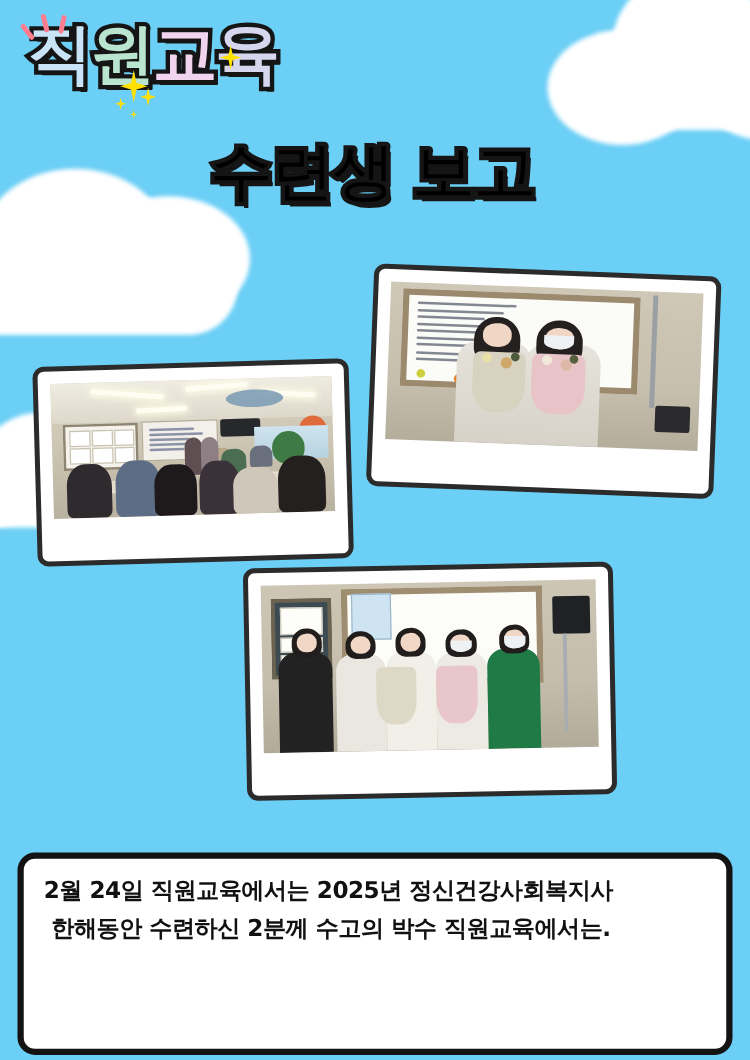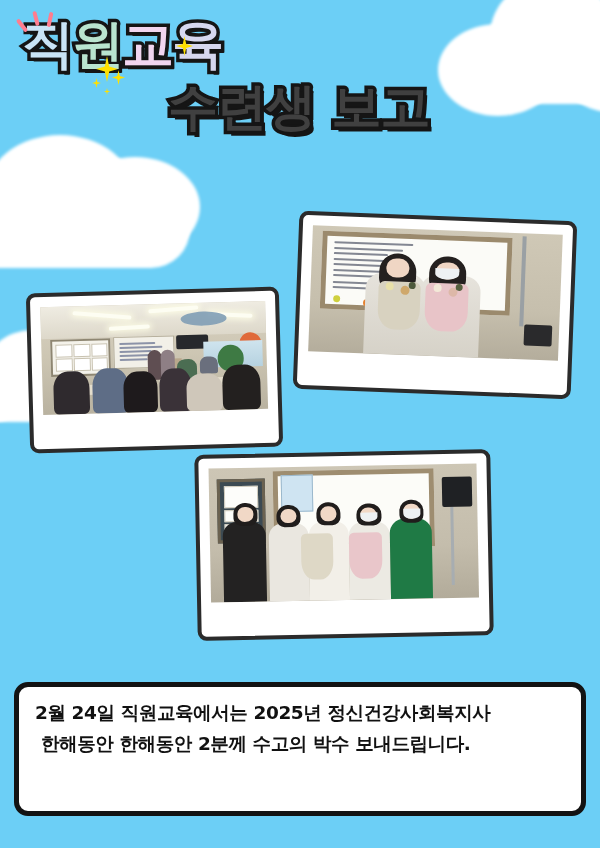--- a/index.html
+++ b/index.html
@@ -106,27 +106,27 @@
   #sparkle-a { left: 96px; top: 56px; width: 22px; height: 26px; }
   #sparkle-b { left: 112px; top: 70px; width: 13px; height: 15px; }
   #sparkle-c { left: 92px;  top: 78px; width: 9px;  height: 10px; }
   #sparkle-d { left: 104px; top: 88px; width: 6px;  height: 7px; }
   #sparkle-e { left: 176px; top: 36px; width: 17px; height: 20px; }
 
   
   #title-sub {
     position: absolute;
     left: 168px;
-    top: 74px;
+    top: 104px;
     z-index: 6;
     font-family: "DejaVu Sans", sans-serif;
     font-size: 50px;
-    font-weight: 700;
+    font-weight: 400;
     letter-spacing: -1px;
-    color: #404040;
+    color: #000000;
     -webkit-text-stroke: 7px #151515;
     paint-order: stroke fill;
     text-shadow: 4px 5px 0 #151515;
     white-space: nowrap;
   }
 
   
   .photo-frame {
     position: absolute;
     background: #ffffff;
@@ -336,21 +336,21 @@
                    background:#ded8c6; border-radius:5px 5px 40% 40%; }
   .sc-group .bqB { position:absolute; left:52%; top:50%; width:12%; height:34%;
                    background:#e9c6ca; border-radius:5px 5px 40% 40%; }
 
   
   #caption-box {
     position: absolute;
     left: 14px;
     top: 682px;
     width: 572px;
-    height: 134px;
+    height: 162px;
     box-sizing: border-box;
     background: #ffffff;
     border: 5px solid #131313;
     border-radius: 14px;
     padding: 14px 14px 10px 16px;
     z-index: 5;
   }
   #caption-box p {
     margin: 0 0 7px 0;
     font-family: "DejaVu Sans", sans-serif;
@@ -522,16 +522,16 @@
       <div class="face g5f"></div>
       <div class="g5m"></div>
 
       <div class="bqA"></div>
       <div class="bqB"></div>
     </div>
   </div>
 
   <div id="caption-box">
     <p>2월 24일 직원교육에서는 2025년  정신건강사회복지사</p>
-    <p class="indent"> 한해동안 한해동안 2분께 수고의 박수 보내드립니다.</p>
+    <p class="indent"> 한해동안 수련하신 2분께 수고의 박수 직원교육에서는.</p>
   </div>
 
 </div>
 
 </body></html>

